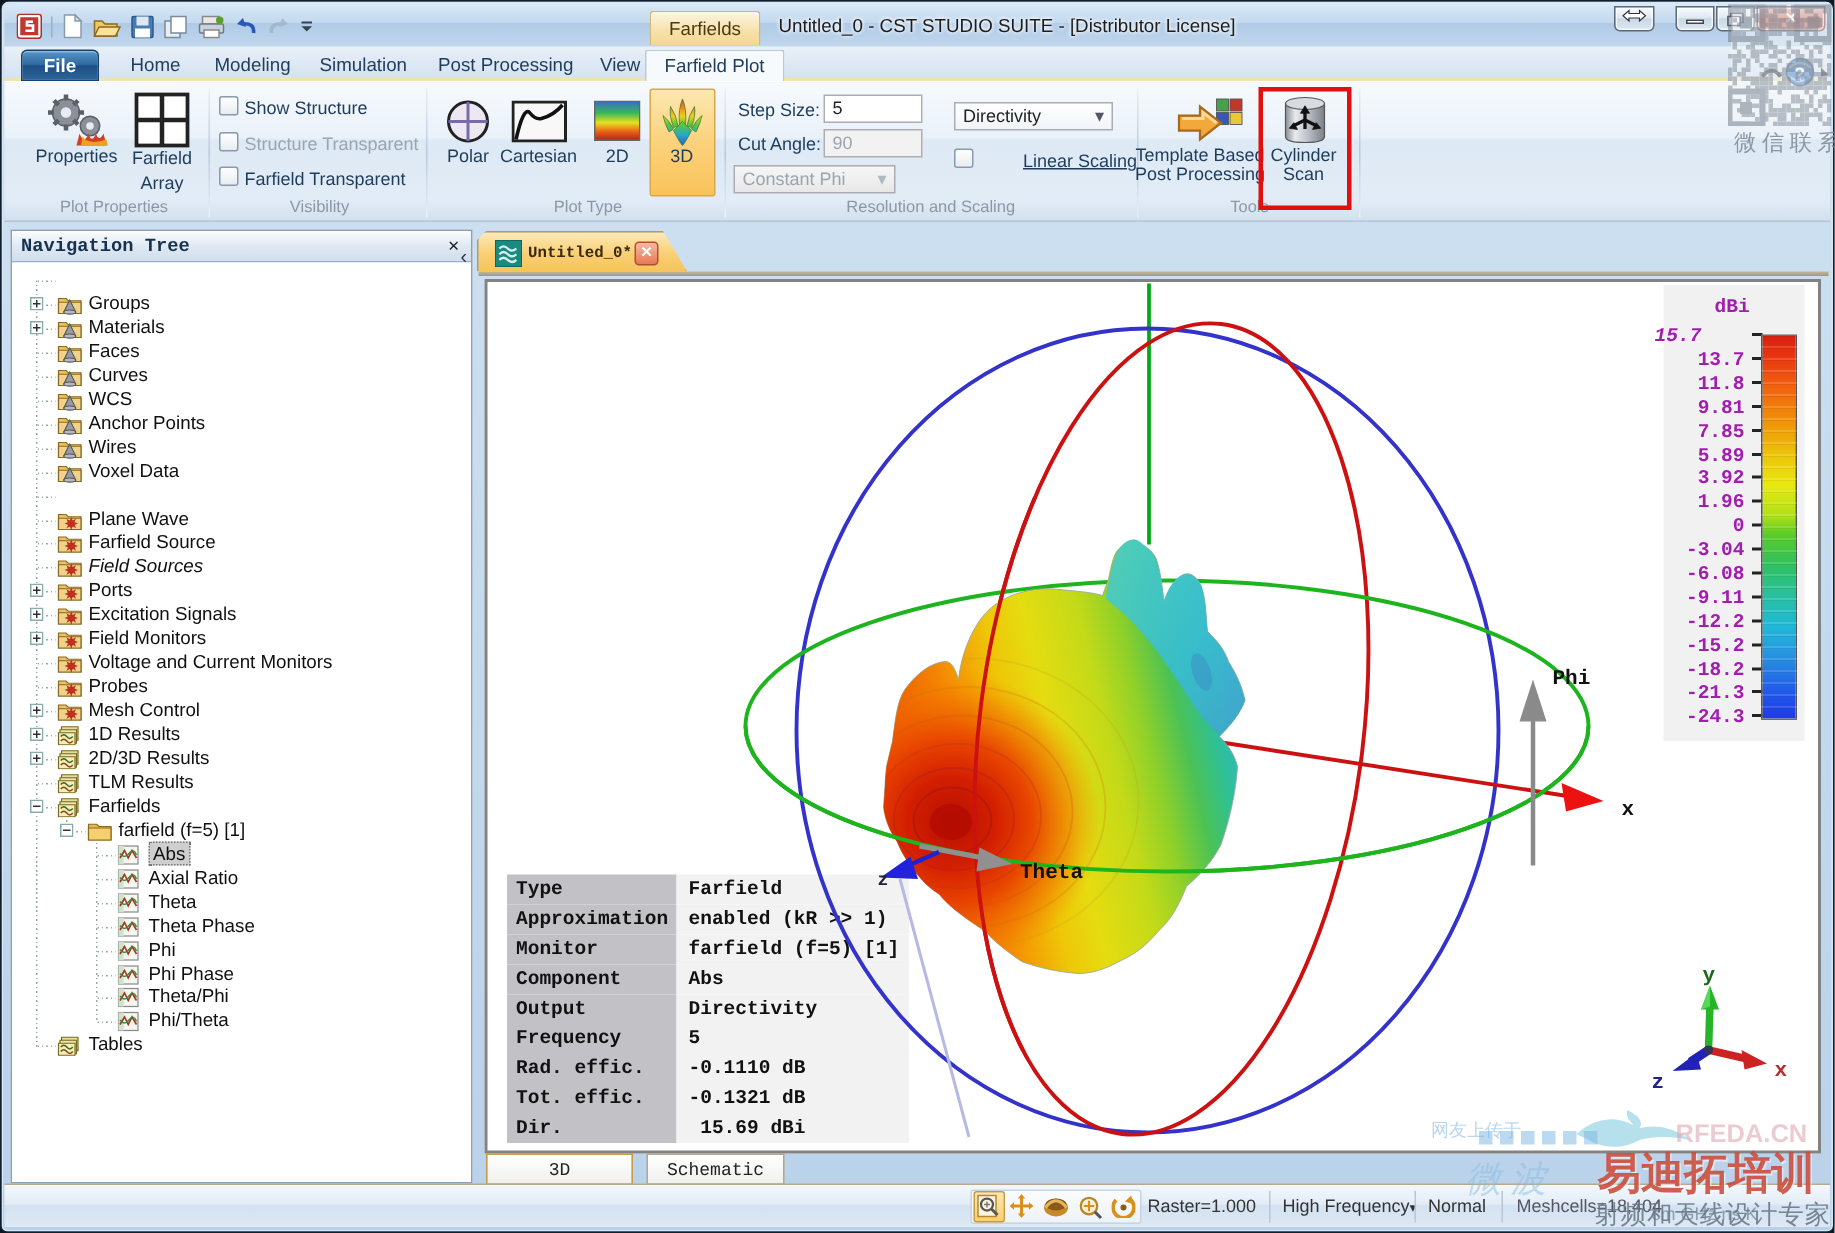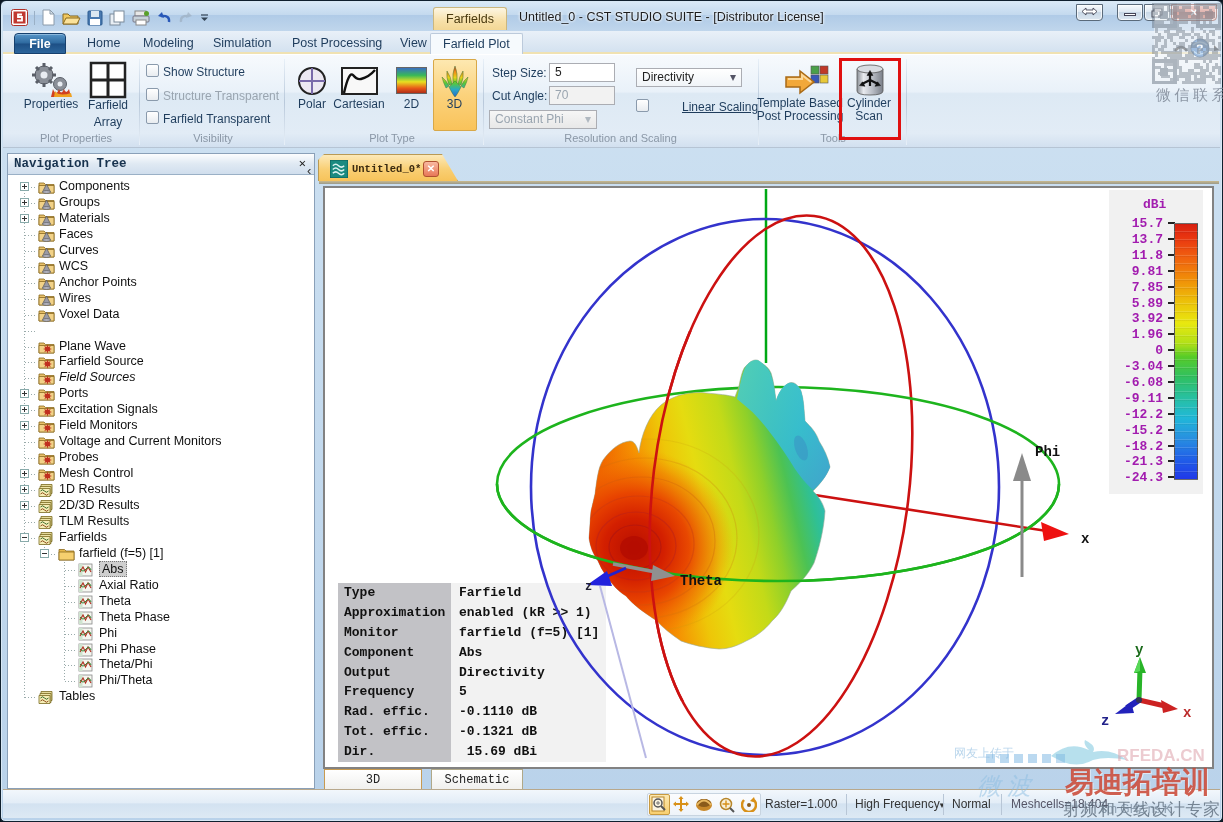--- a/index.html
+++ b/index.html
@@ -194,21 +194,21 @@
       <path d="M14 16 L20 22 Q16 30 14 32 Q12 30 8 22 Z"></path>
     </g>
   </svg>
   <div class="riblabel" style="left:424px;top:42px;width:55px;">3D</div>
   <div class="grpsep" style="left:480px;"></div>
   <div class="grplabel" style="left:300px;width:178px;">Plot Type</div>
 
   <div class="riblabel" style="left:489px;top:11px;">Step Size:</div>
   <div class="inputbox" style="left:546px;top:8px;width:66px;">5</div>
   <div class="riblabel" style="left:489px;top:34px;">Cut Angle:</div>
-  <div class="inputbox" style="left:546px;top:31px;width:66px;color:#9aa5b0;background:#f2f2f2;">70</div>
+  <div class="inputbox" style="left:546px;top:31px;width:66px;color:#9aa5b0;background:#f2f2f2;">90</div>
   <div class="inputbox" style="left:486px;top:55px;width:108px;color:#9aa5b0;background:linear-gradient(#f6f6f6,#e8e8e8);">Constant Phi<span style="float:right;color:#b0b8c0;">▾</span></div>
   <div class="inputbox" style="left:633px;top:13px;width:106px;background:linear-gradient(#fff,#f0f4f8);">Directivity<span style="float:right;color:#556;">▾</span></div>
   <div class="cb" style="left:633px;top:44px;"></div>
   <div class="riblabel" style="left:679px;top:45px;text-decoration:underline;">Linear Scaling</div>
   <div class="grpsep" style="left:755px;"></div>
   <div class="grplabel" style="left:480px;width:275px;">Resolution and Scaling</div>
 
   <svg style="position:absolute;left:781px;top:10px" width="46" height="30" viewBox="0 0 46 30">
     <g stroke="#555" stroke-width="0.6">
     <rect x="27" y="1" width="8" height="8" fill="#4aa04a"></rect>
@@ -278,34 +278,20 @@
 <div style="position:absolute;left:37px;top:379px;width:12px;height:1px;background:repeating-linear-gradient(90deg,#9aa 0 1px,transparent 1px 3px);"></div>
 <div style="position:absolute;left:57px;top:395px;width:12px;height:1px;background:repeating-linear-gradient(90deg,#9aa 0 1px,transparent 1px 3px);"></div>
 <div style="position:absolute;left:57px;top:411px;width:12px;height:1px;background:repeating-linear-gradient(90deg,#9aa 0 1px,transparent 1px 3px);"></div>
 <div style="position:absolute;left:57px;top:427px;width:12px;height:1px;background:repeating-linear-gradient(90deg,#9aa 0 1px,transparent 1px 3px);"></div>
 <div style="position:absolute;left:57px;top:443px;width:12px;height:1px;background:repeating-linear-gradient(90deg,#9aa 0 1px,transparent 1px 3px);"></div>
 <div style="position:absolute;left:57px;top:459px;width:12px;height:1px;background:repeating-linear-gradient(90deg,#9aa 0 1px,transparent 1px 3px);"></div>
 <div style="position:absolute;left:57px;top:475px;width:12px;height:1px;background:repeating-linear-gradient(90deg,#9aa 0 1px,transparent 1px 3px);"></div>
 <div style="position:absolute;left:57px;top:490px;width:12px;height:1px;background:repeating-linear-gradient(90deg,#9aa 0 1px,transparent 1px 3px);"></div>
 <div style="position:absolute;left:57px;top:506px;width:12px;height:1px;background:repeating-linear-gradient(90deg,#9aa 0 1px,transparent 1px 3px);"></div>
 <div style="position:absolute;left:17px;top:522px;width:12px;height:1px;background:repeating-linear-gradient(90deg,#9aa 0 1px,transparent 1px 3px);"></div>
-<div style="position:absolute;left:0;top:4px;width:100%;height:16px;">
-          <svg style="position:absolute;left:12px;top:3px" width="9" height="9" viewBox="0 0 9 9">
-            <rect x="0.5" y="0.5" width="8" height="8" fill="#fff" stroke="#8aa"></rect>
-            <rect x="2" y="4" width="5" height="1" fill="#333"></rect>
-            <rect x="4" y="2" width="1" height="5" fill="#333"></rect>
-          </svg>
-          <span style="position:absolute;left:30px;top:1px"><svg width="17" height="14" viewBox="0 0 17 14">
-              <path d="M1 3 h5 l1.5 1.5 H16 V13 H1 Z" fill="#e8c06a" stroke="#8a6a20" stroke-width="0.8"></path>
-              <path d="M1 5.5 h15 V13 H1 Z" fill="#f2d288" stroke="#8a6a20" stroke-width="0.8"></path>
-              <path d="M8.5 4 L12.5 12 H4.5 Z" fill="#9a9aa6" stroke="#555" stroke-width="0.7"></path>
-              <ellipse cx="8.5" cy="12" rx="4" ry="1.4" fill="#b8b8c4" stroke="#555" stroke-width="0.7"></ellipse>
-            </svg></span>
-          <span style="position:absolute;left:51px;top:0;">Components</span>
-        </div>
 <div style="position:absolute;left:0;top:20px;width:100%;height:16px;">
           <svg style="position:absolute;left:12px;top:3px" width="9" height="9" viewBox="0 0 9 9">
             <rect x="0.5" y="0.5" width="8" height="8" fill="#fff" stroke="#8aa"></rect>
             <rect x="2" y="4" width="5" height="1" fill="#333"></rect>
             <rect x="4" y="2" width="1" height="5" fill="#333"></rect>
           </svg>
           <span style="position:absolute;left:30px;top:1px"><svg width="17" height="14" viewBox="0 0 17 14">
               <path d="M1 3 h5 l1.5 1.5 H16 V13 H1 Z" fill="#e8c06a" stroke="#8a6a20" stroke-width="0.8"></path>
               <path d="M1 5.5 h15 V13 H1 Z" fill="#f2d288" stroke="#8a6a20" stroke-width="0.8"></path>
               <path d="M8.5 4 L12.5 12 H4.5 Z" fill="#9a9aa6" stroke="#555" stroke-width="0.7"></path>
@@ -881,21 +867,21 @@
  <line x1="1138" y1="699" x2="1126" y2="707" stroke="#2222bb" stroke-width="6"></line>
  <path d="M1114 713 L1130 701 L1133 712 Z" fill="#2222bb"></path>
  <circle cx="1138" cy="699" r="3" fill="#333355"></circle>
  <text x="1134" y="653" font-family="Liberation Mono,monospace" font-weight="bold" font-size="14" fill="#1a6a1a">y</text>
  <text x="1182" y="716" font-family="Liberation Mono,monospace" font-weight="bold" font-size="14" fill="#bb2a2a">x</text>
  <text x="1100" y="724" font-family="Liberation Mono,monospace" font-weight="bold" font-size="14" fill="#22228a">z</text>
 </g>
 </svg>
     <div id="colorscale">
       <div style="position:absolute;left:34px;top:7px;">dBi</div>
-      <div style="position:absolute;right:40px;top:26px;width:60px;text-align:right;">15.7</div>
+      <div style="position:absolute;right:40px;top:26px;width:60px;text-align:left;font-style:italic;">15.7</div>
           <div style="position:absolute;right:28px;top:32px;width:7px;height:2px;background:#222;"></div>
           <div style="position:absolute;right:40px;top:42px;width:60px;text-align:right;">13.7</div>
           <div style="position:absolute;right:28px;top:48px;width:7px;height:2px;background:#222;"></div>
           <div style="position:absolute;right:40px;top:58px;width:60px;text-align:right;">11.8</div>
           <div style="position:absolute;right:28px;top:64px;width:7px;height:2px;background:#222;"></div>
           <div style="position:absolute;right:40px;top:74px;width:60px;text-align:right;">9.81</div>
           <div style="position:absolute;right:28px;top:80px;width:7px;height:2px;background:#222;"></div>
           <div style="position:absolute;right:40px;top:90px;width:60px;text-align:right;">7.85</div>
           <div style="position:absolute;right:28px;top:96px;width:7px;height:2px;background:#222;"></div>
           <div style="position:absolute;right:40px;top:106px;width:60px;text-align:right;">5.89</div>

